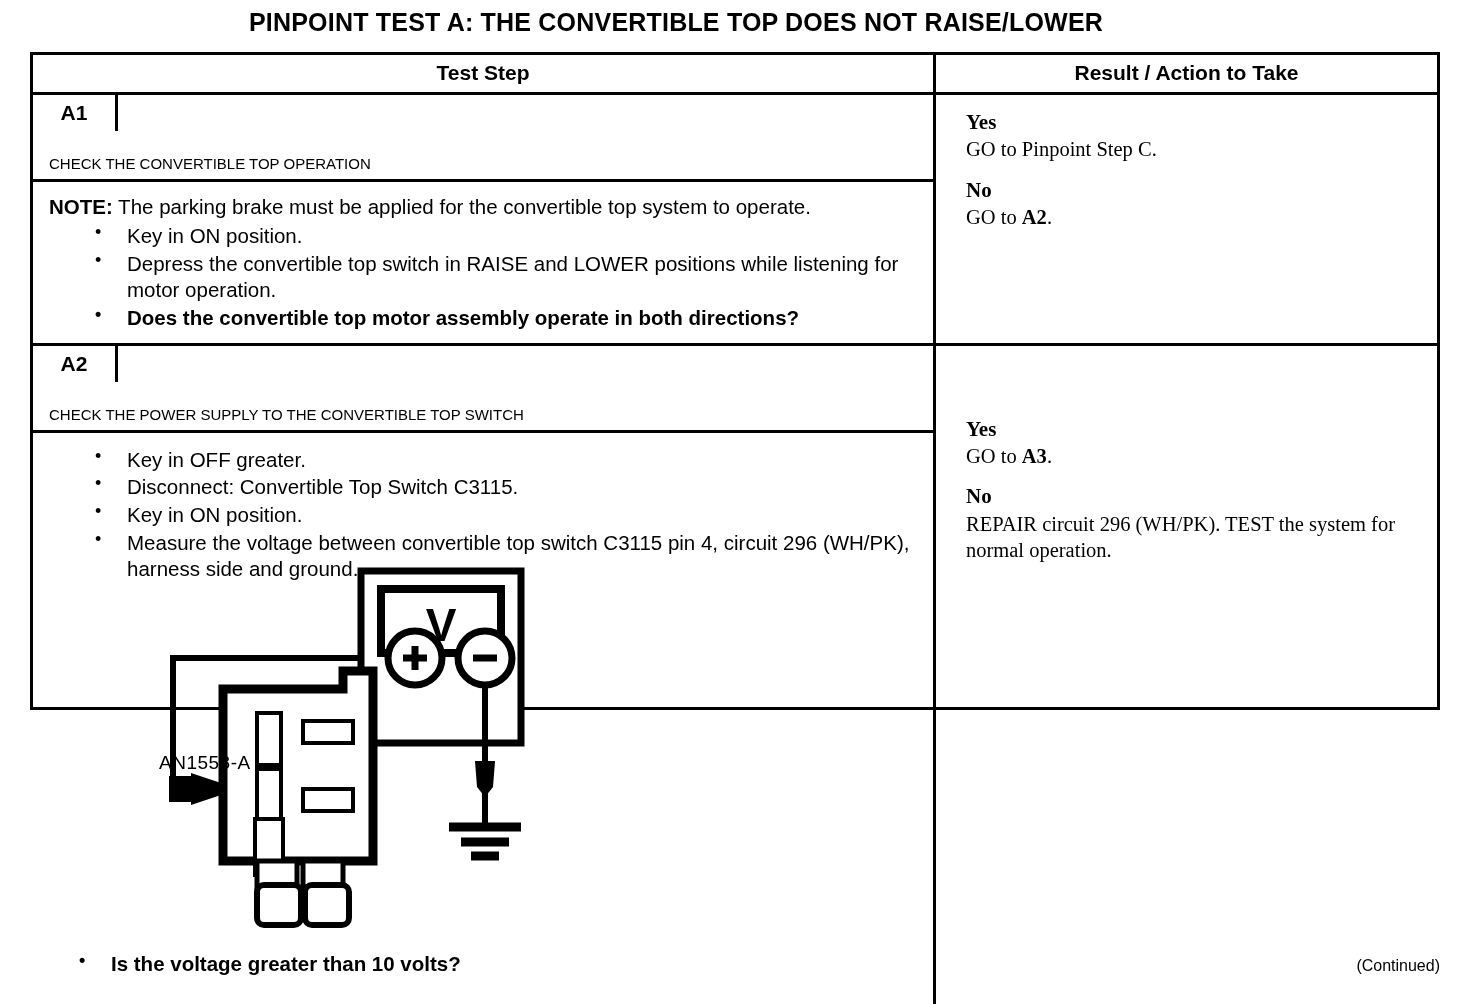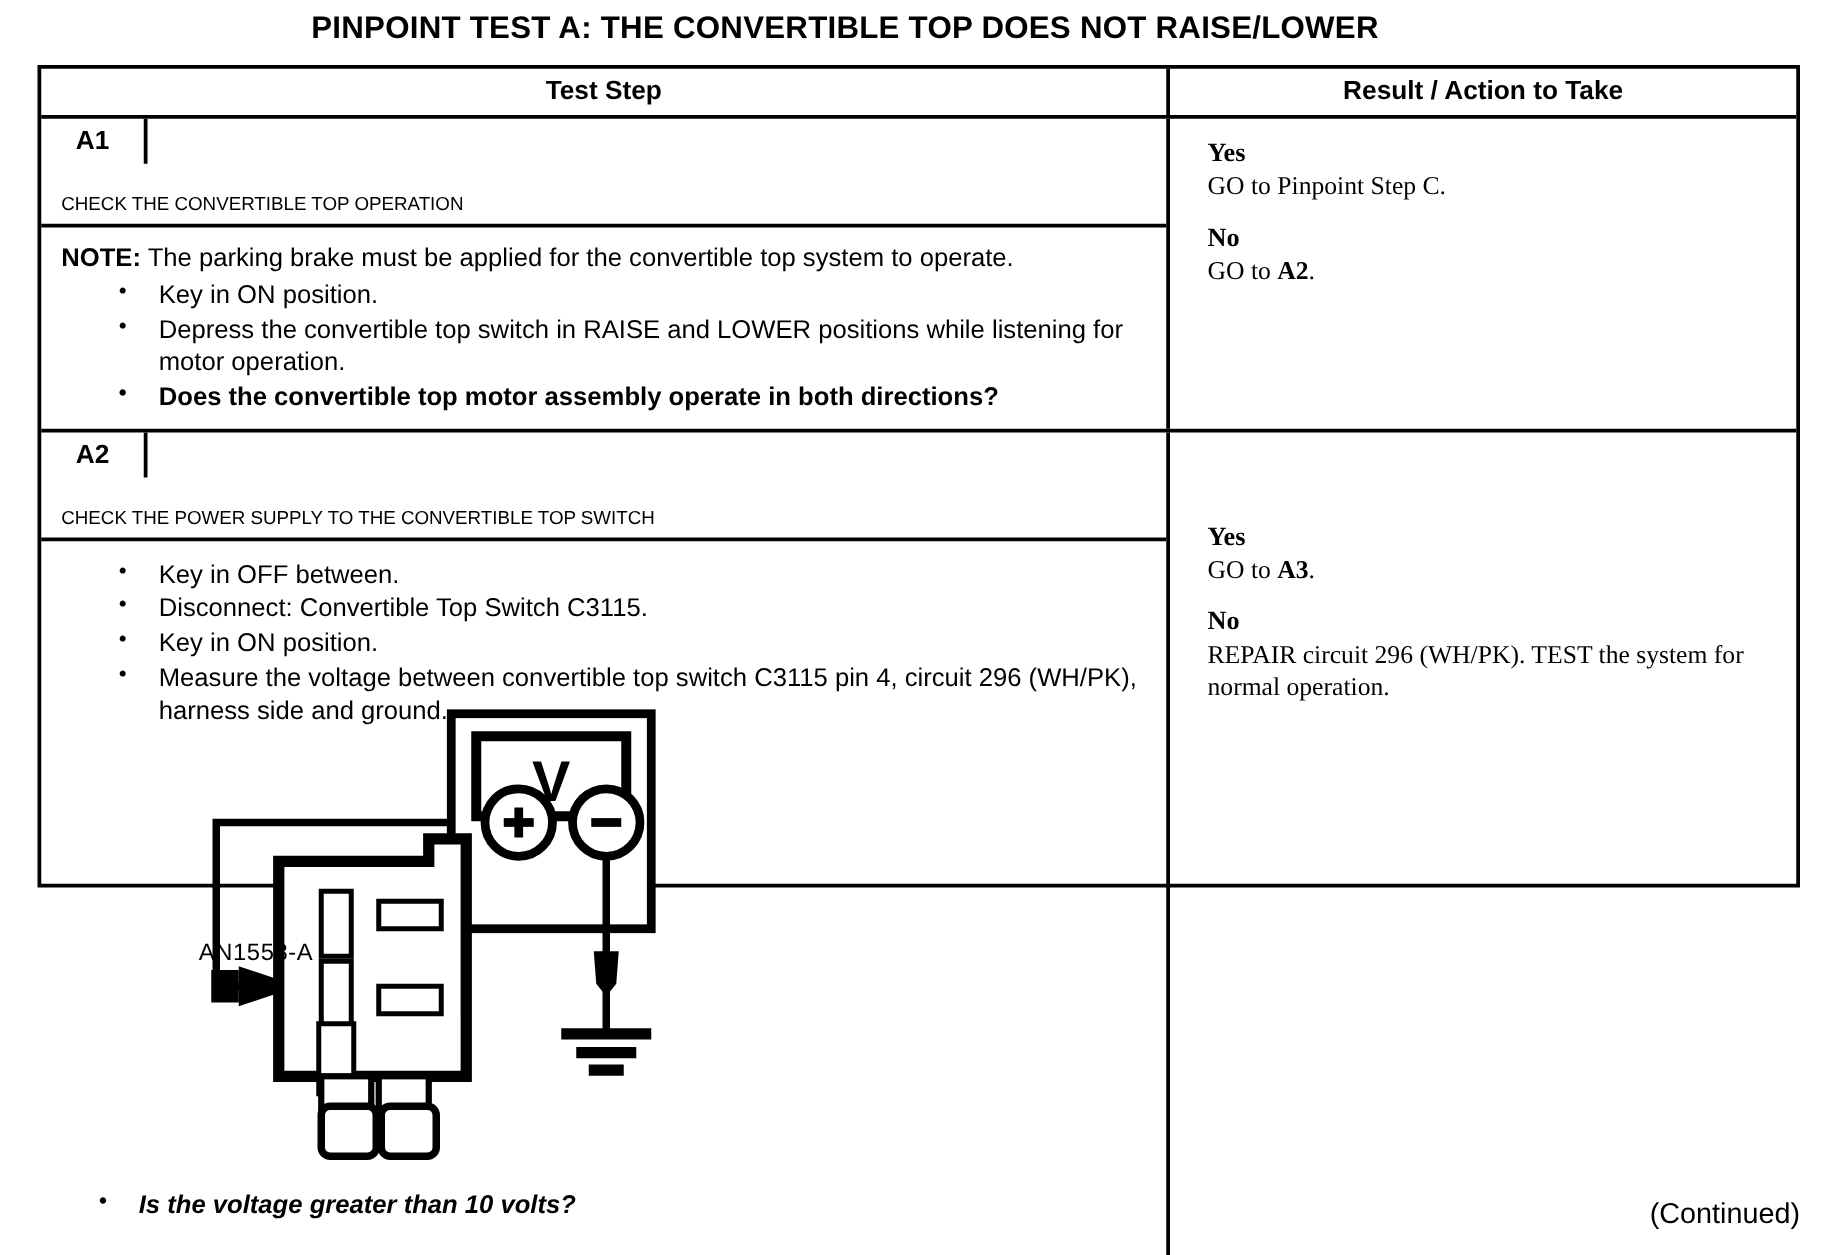--- a/index.html
+++ b/index.html
@@ -177,28 +177,28 @@
     font-size: 19px;
     letter-spacing: 0.5px;
   }
 
   .final-q {
     position: absolute;
     left: 0;
     top: 516px;
     width: 100%;
   }
-  .final-q .blist li { margin-bottom: 16px; font-style: italic; }
+  .final-q .blist li { margin-bottom: 16px; }
 
   
   .continued {
     position: absolute;
     right: 32px;
     top: 957px;
-    font-size: 23px;
+    font-size: 16px;
   }
 </style>
 </head>
 <body>
 
 <div class="page-title">PINPOINT TEST A: THE CONVERTIBLE TOP DOES NOT RAISE/LOWER</div>
 
 <div class="test-table">
 
   <div class="row header-row">
@@ -237,21 +237,21 @@
   <div class="row a2-row" style="border-top:3px solid #000;">
     <div class="col-left">
 
       <div class="step-head">
         <div class="step-num">A2</div>
         <div class="step-title">CHECK THE POWER SUPPLY TO THE CONVERTIBLE TOP SWITCH</div>
       </div>
 
       <div class="step-body a2-body">
         <ul class="blist">
-          <li>Key in OFF between.</li>
+          <li>Key in OFF greater.</li>
           <li>Disconnect: Convertible Top Switch C3115.</li>
           <li>Key in ON position.</li>
           <li>Measure the voltage between convertible top switch C3115 pin 4, circuit 296 (WH/PK), harness side and ground.</li>
         </ul>
 
         <div class="diagram">
           <svg width="860" height="380" viewBox="0 0 860 380" xmlns="http://www.w3.org/2000/svg">
             <g fill="none" stroke="#000" stroke-width="6" stroke-linecap="square" stroke-linejoin="miter">
 
               <path d="M 452 97 L 140 97 L 140 228"></path>

